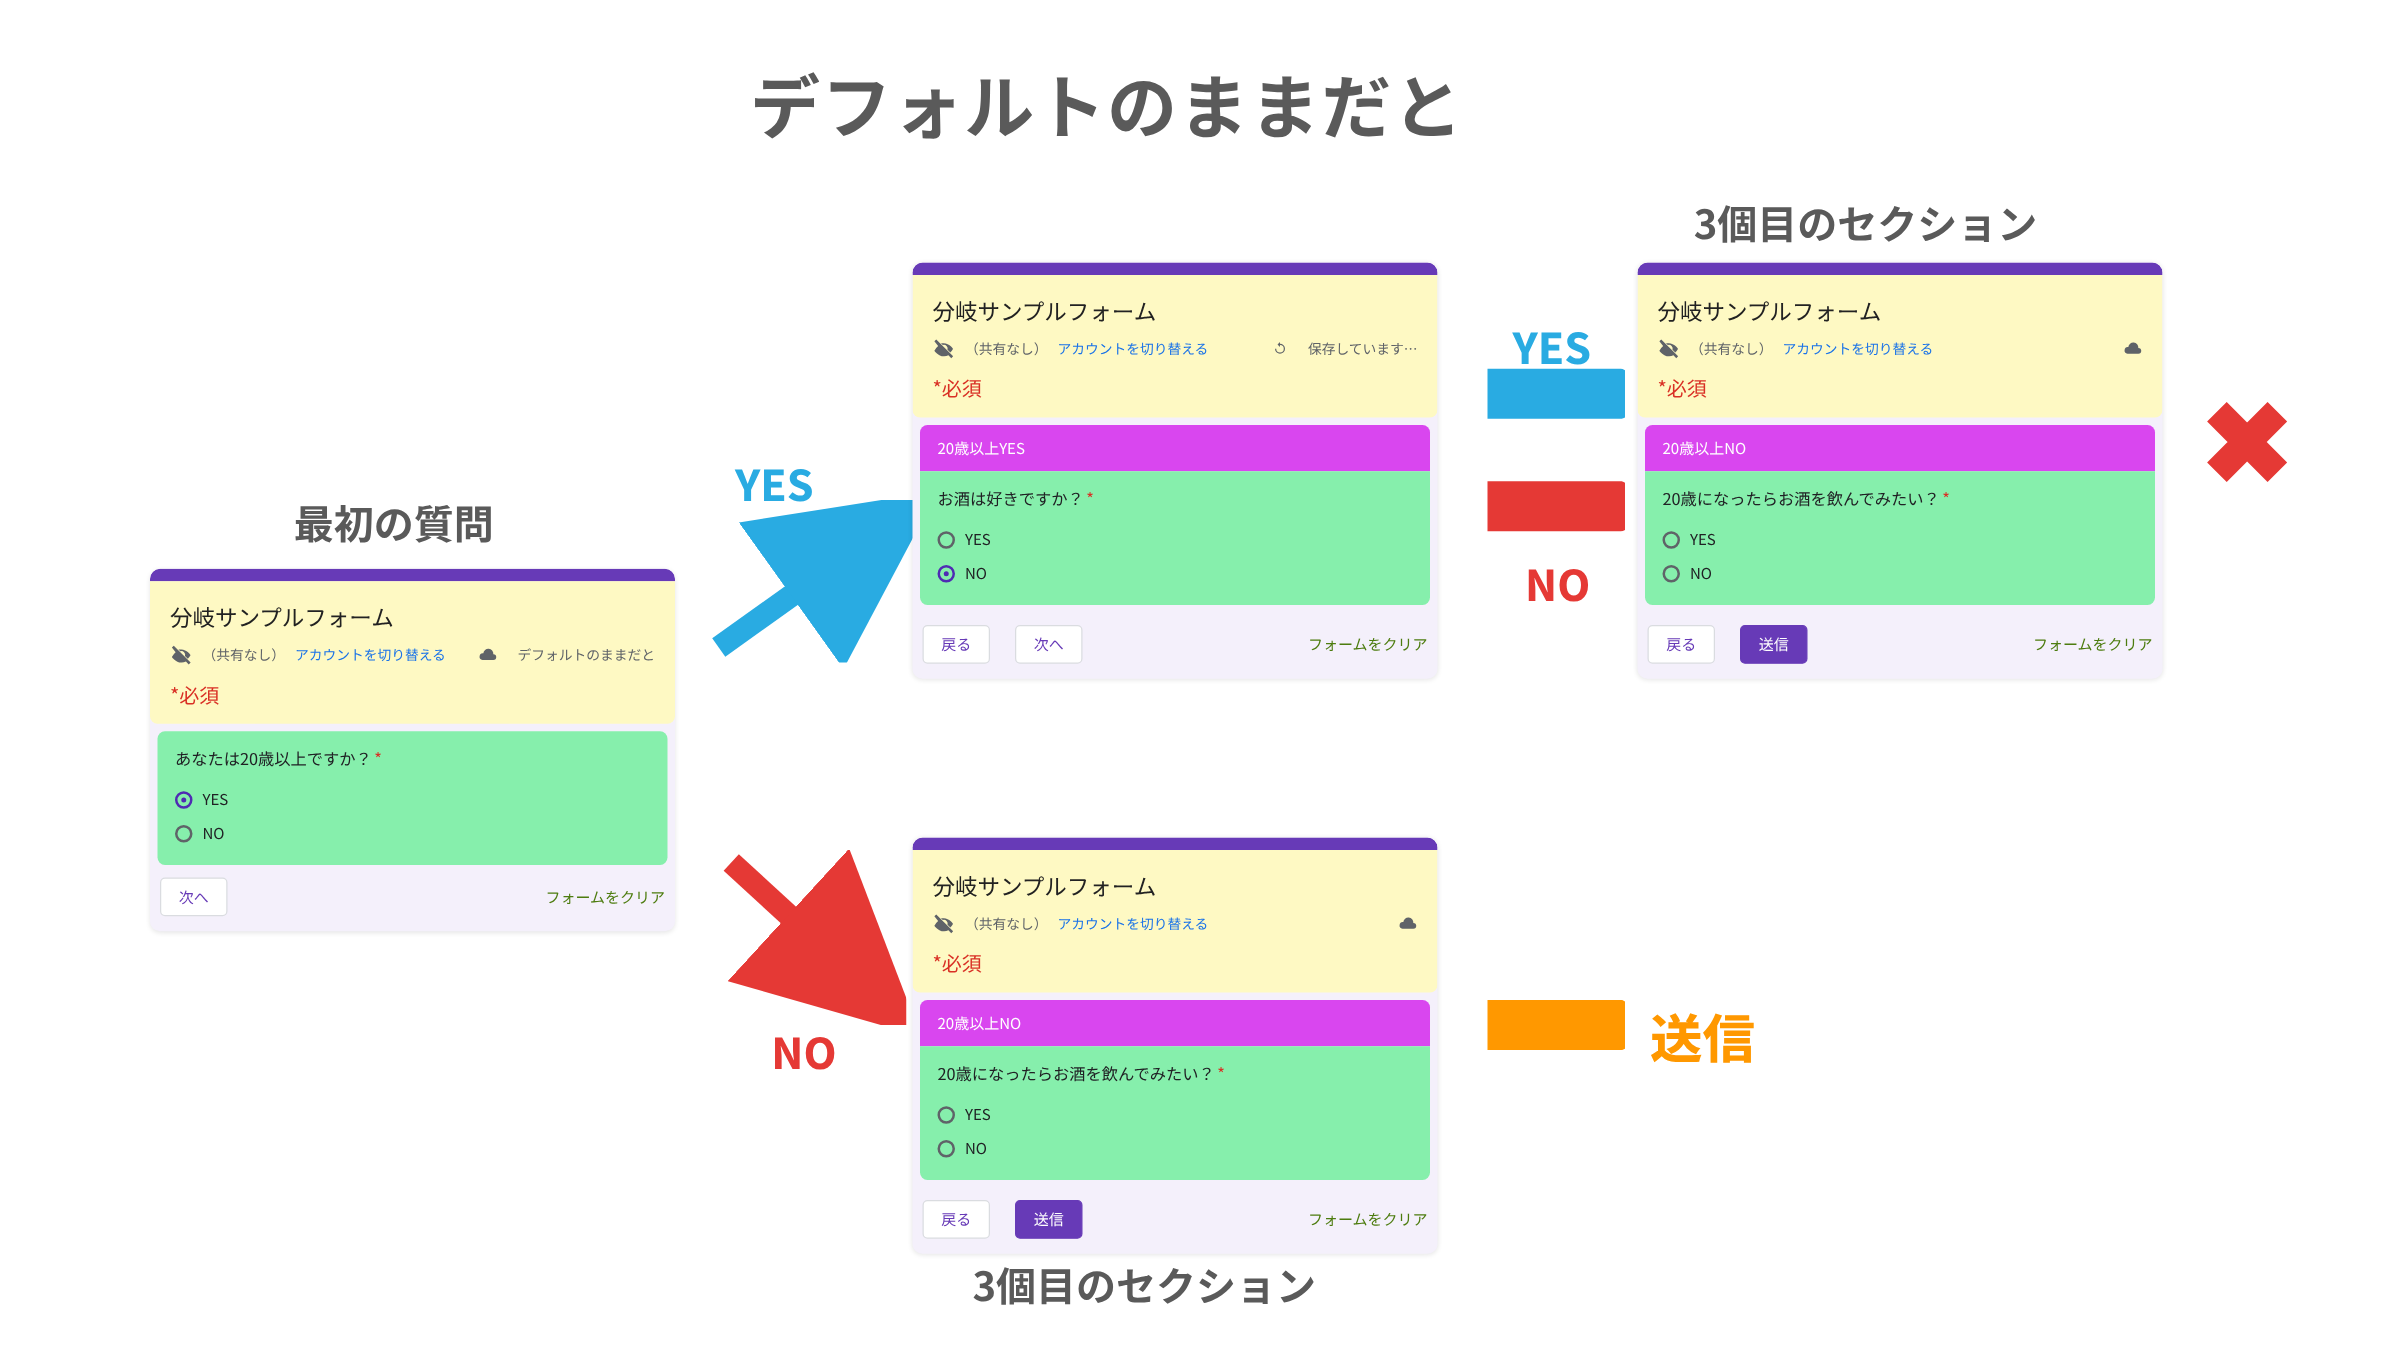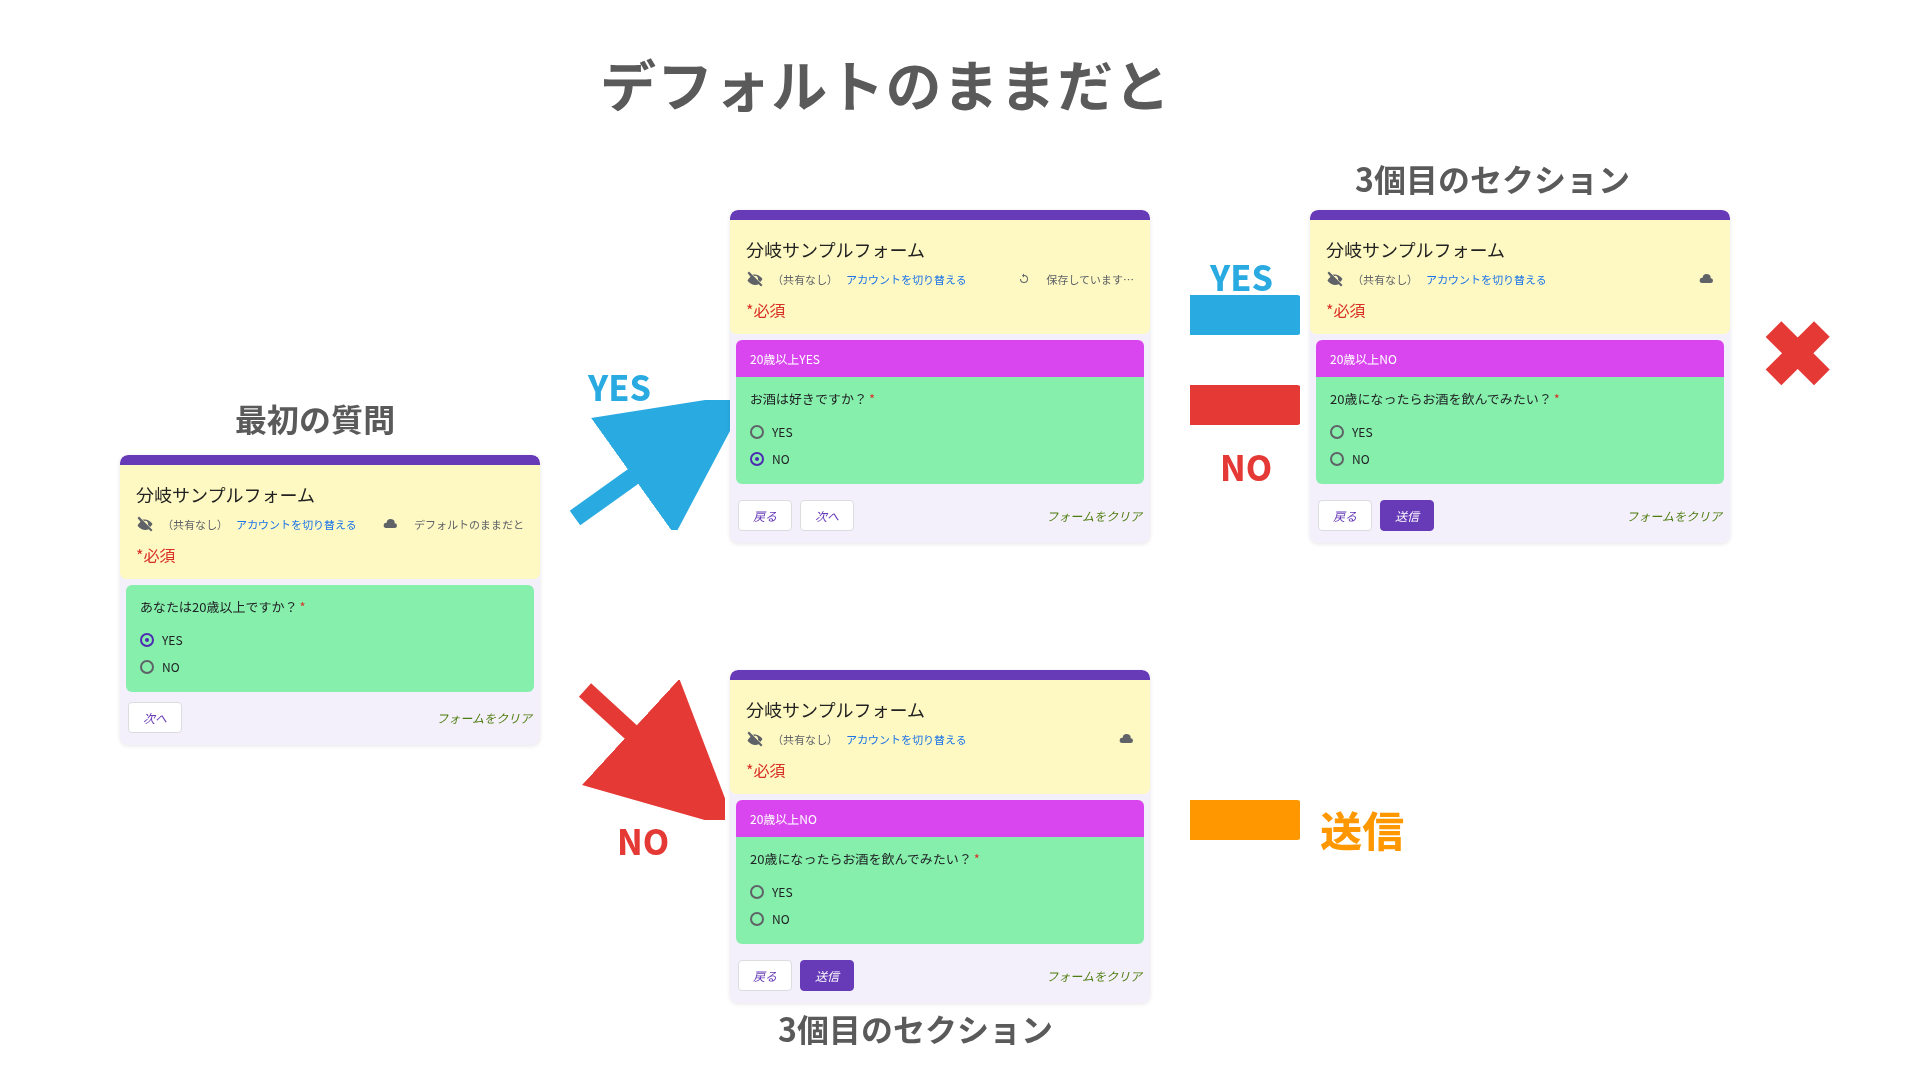--- a/index.html
+++ b/index.html
@@ -27,21 +27,21 @@
   .section-banner { background:#d946ef; color:#fff; font-size:12px; padding:10px 14px;
                     border-radius:6px 6px 0 0; margin: 6px 6px 0; }
   .question-block { background:#86efac; margin:0 6px 6px; padding:12px 14px; border-radius:0 0 6px 6px;}
   .question-title { font-size:13px; color:#202124; margin-bottom:10px;}
   .red-star { color:#d93025; margin-left:2px;}
   .radio-row { display:flex; align-items:center; gap:8px; font-size:12px; color:#202124; padding:5px 0;}
   .radio { width:14px; height:14px; border:2px solid #5f6368; border-radius:50%; position:relative; }
   .radio.checked { border-color:#4f2bb3; }
   .radio.checked::after { content:""; position:absolute; inset:3px; background:#4f2bb3; border-radius:50%; }
 
-  .footer-row { display:flex; align-items:center; gap:8px; padding:10px 8px 12px;font-style:italic; }
+  .footer-row { display:flex; align-items:center; gap:20px; padding:10px 8px 12px; }
   .btn { font-size:12px; padding:6px 14px; border-radius:4px; border:1px solid #dadce0; background:#fff; color:#673ab7;}
   .btn.primary { background:#673ab7; color:#fff; border-color:#673ab7; }
   .link-clear { margin-left:auto; font-size:12px; color:#4d7c0f; }
 
   
   .arrow-label { position:absolute; font-weight:800; font-size:34px; }
   .blue  { color:#29abe2; }
   .red   { color:#e53935; }
   .big-x { position:absolute; color:#e53935; font-size:90px; font-weight:900; line-height:1;}
   .submit-label { position:absolute; color:#ff9800; font-size:42px; font-weight:800;}

